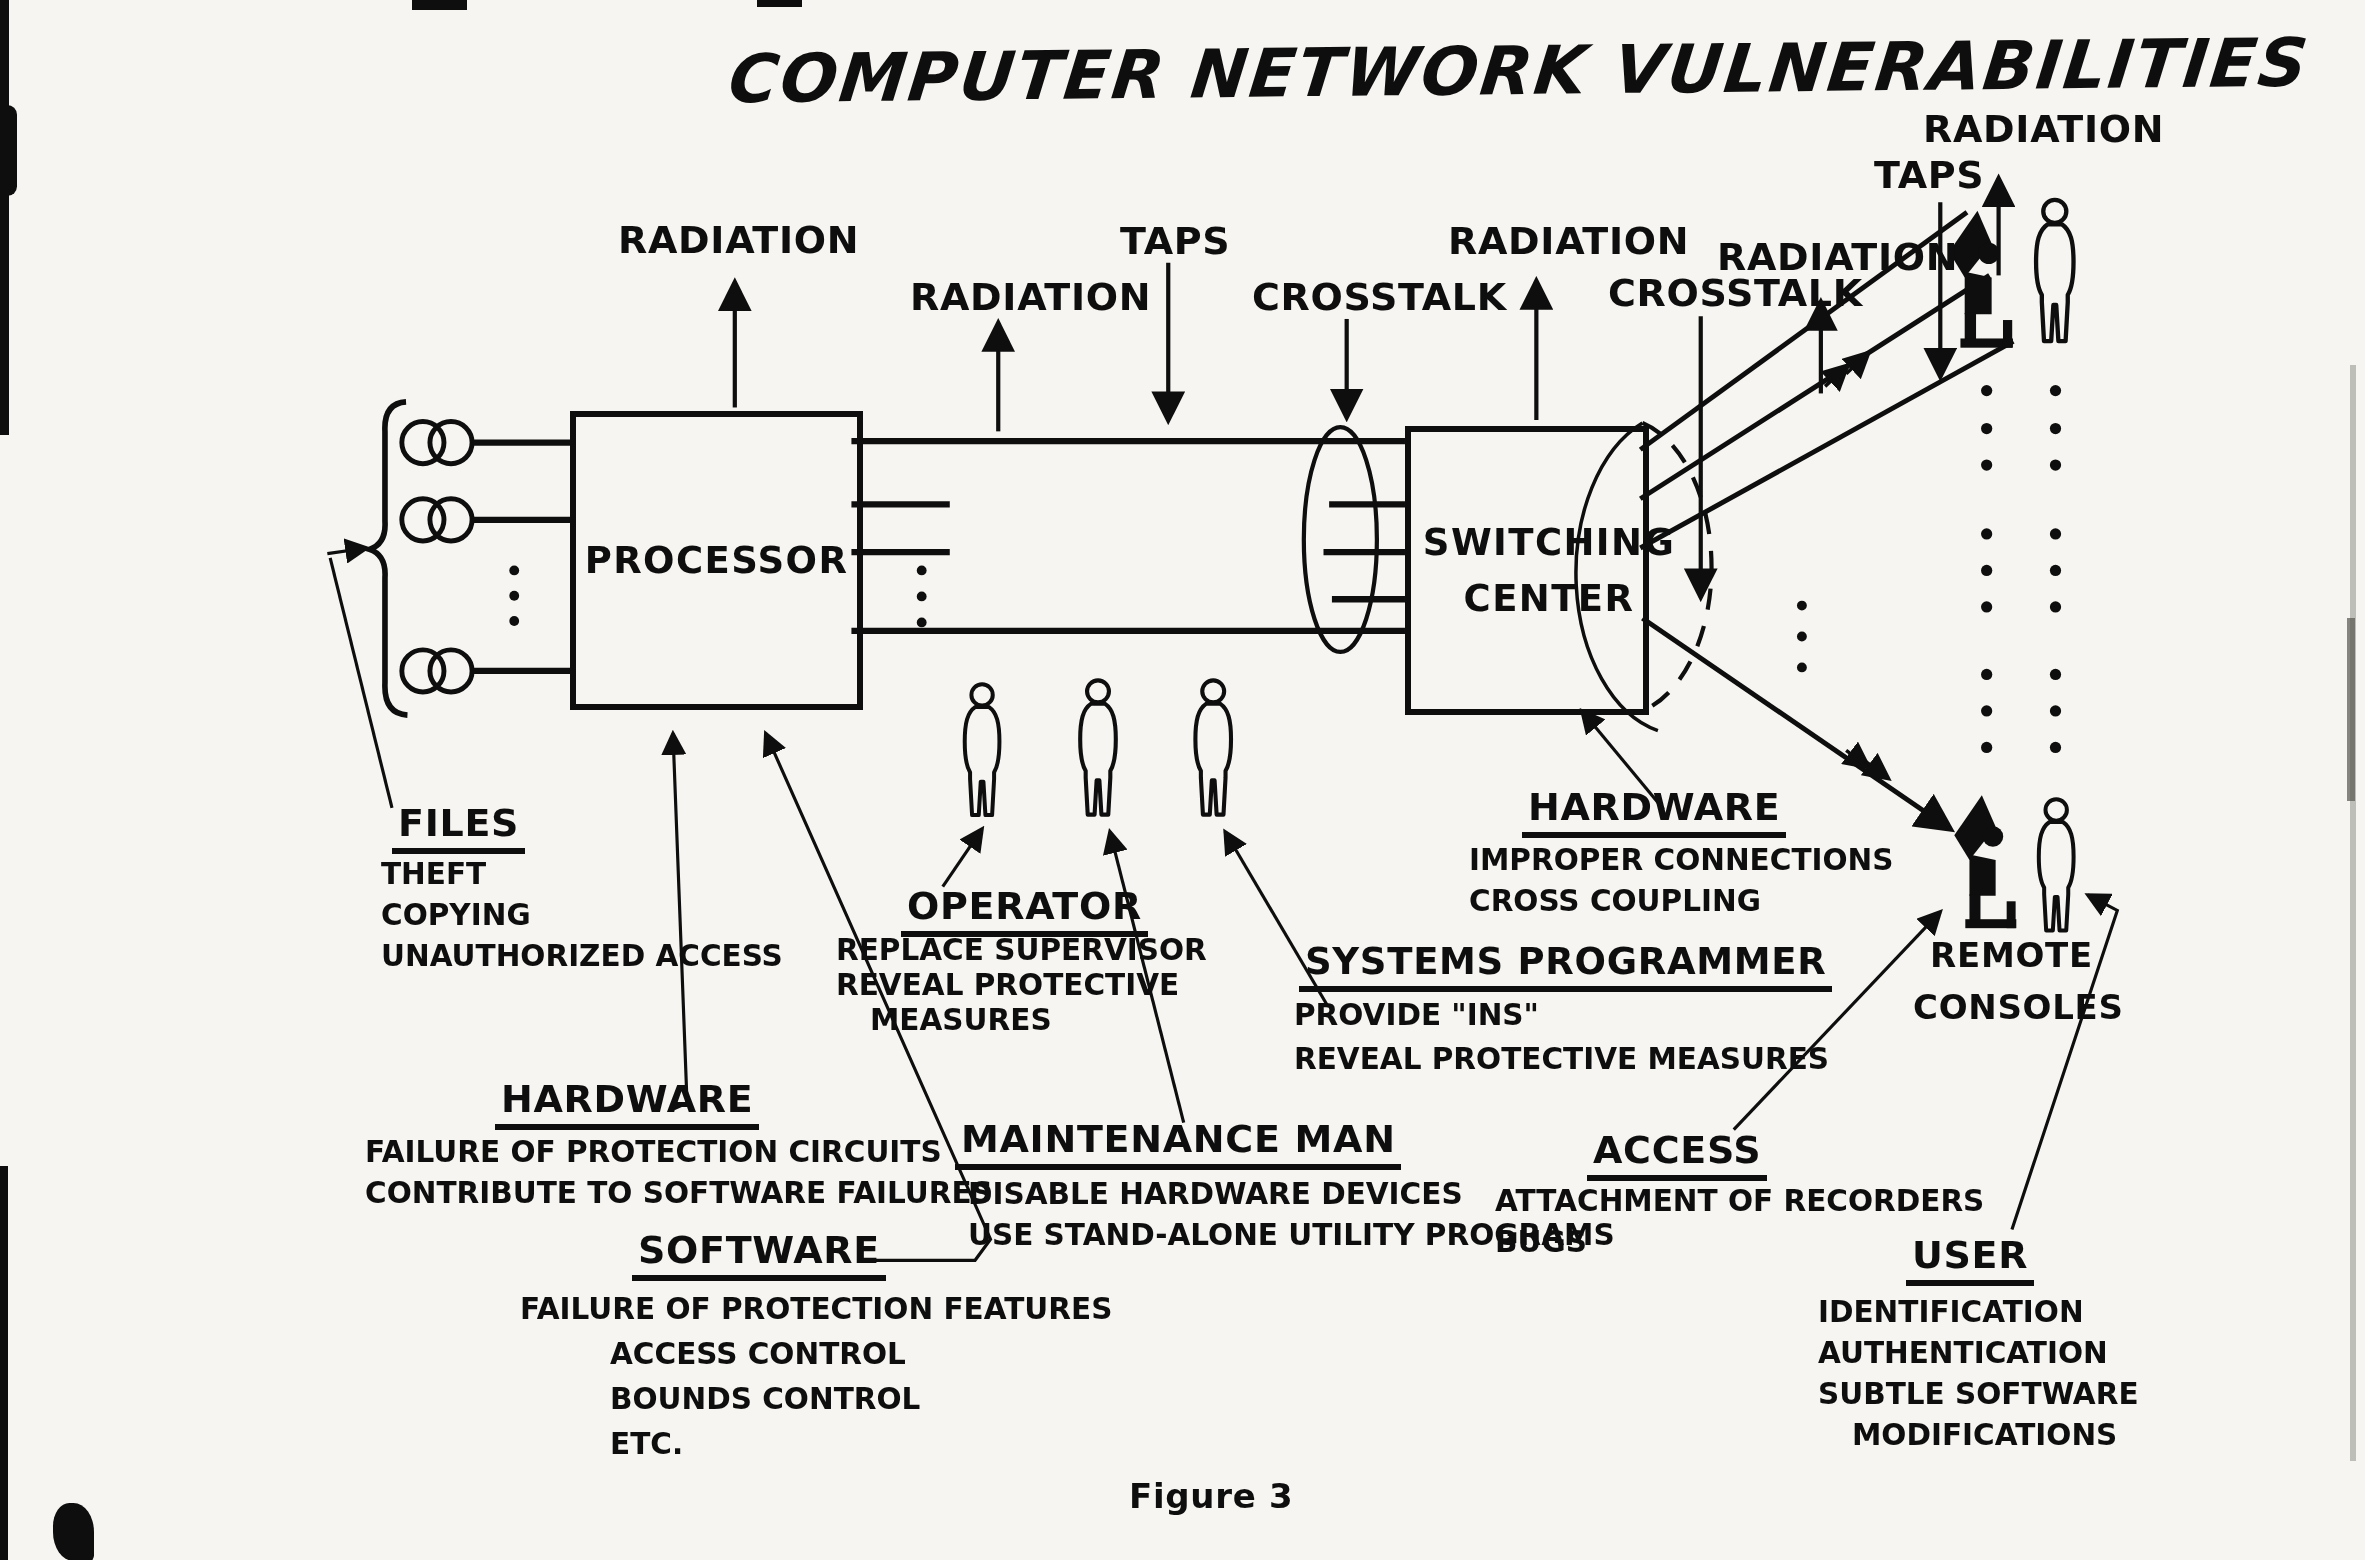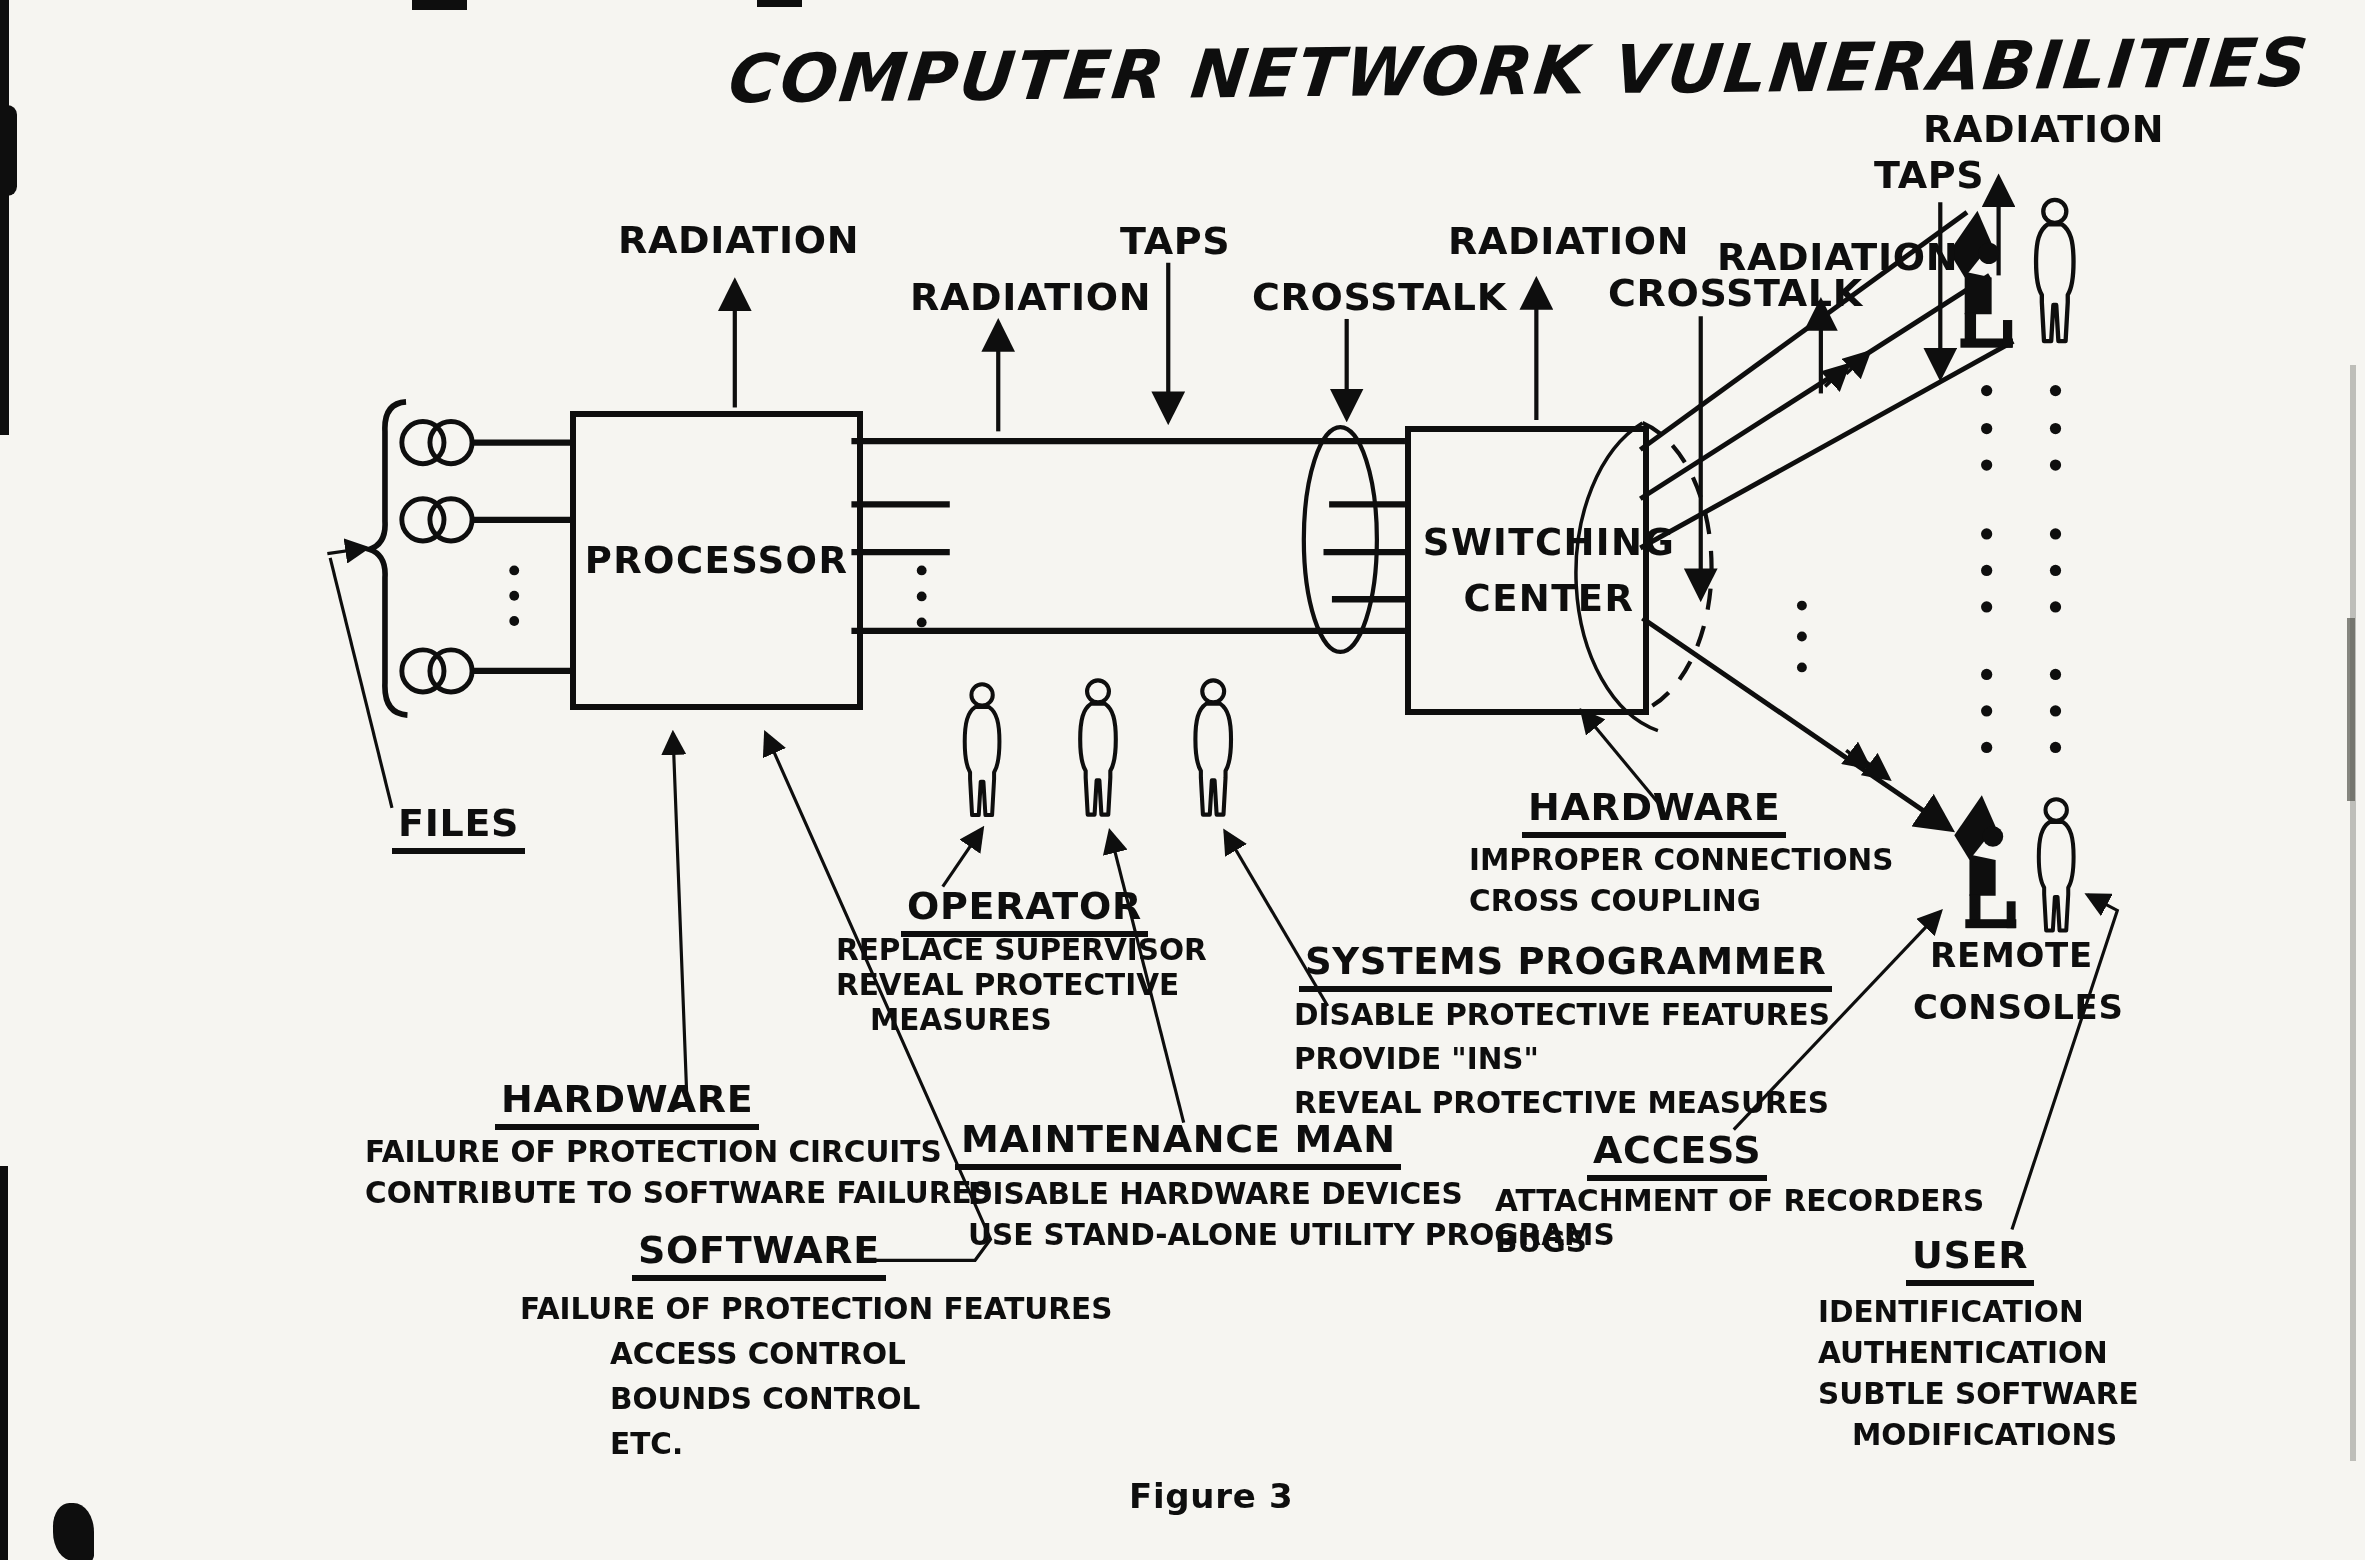--- a/index.html
+++ b/index.html
@@ -187,20 +187,25 @@
   <div class="lbl emis" style="left:1252px;top:275px;">CROSSTALK</div>
   <div class="lbl emis" style="left:1448px;top:219px;">RADIATION</div>
   <div class="lbl emis" style="left:1608px;top:271px;">CROSSTALK</div>
   <div class="lbl emis" style="left:1717px;top:235px;">RADIATION</div>
   <div class="lbl emis" style="left:1874px;top:153px;">TAPS</div>
   <div class="lbl emis" style="left:1923px;top:107px;">RADIATION</div>
 
   <div class="lbl" style="left:398px;top:801px;">
     <span class="heading">FILES</span>
   </div>
+  <div class="items" style="left:381px;top:854px;">
+    <div>THEFT</div>
+    <div>COPYING</div>
+    <div>UNAUTHORIZED ACCESS</div>
+  </div>
 
   <div class="lbl" style="left:501px;top:1077px;">
     <span class="heading">HARDWARE</span>
   </div>
   <div class="items" style="left:365px;top:1132px;">
     <div>FAILURE OF PROTECTION CIRCUITS</div>
     <div>CONTRIBUTE TO SOFTWARE FAILURES</div>
   </div>
 
   <div class="lbl" style="left:638px;top:1228px;">
@@ -226,21 +231,20 @@
   </div>
   <div class="items" style="left:968px;top:1174px;">
     <div>DISABLE HARDWARE DEVICES</div>
     <div>USE STAND-ALONE UTILITY PROGRAMS</div>
   </div>
 
   <div class="lbl" style="left:1305px;top:940px;">
     <span class="heading" style="font-size:37px;">SYSTEMS PROGRAMMER</span>
   </div>
   <div class="items" style="left:1294px;top:993px;line-height:44px;">
-    <div>DISABLE PROTECTIVE FEATURES</div>
     <div>PROVIDE "INS"</div>
     <div>REVEAL PROTECTIVE MEASURES</div>
   </div>
 
   <div class="lbl" style="left:1528px;top:785px;">
     <span class="heading">HARDWARE</span>
   </div>
   <div class="items" style="left:1469px;top:840px;">
     <div>IMPROPER CONNECTIONS</div>
     <div>CROSS COUPLING</div>

